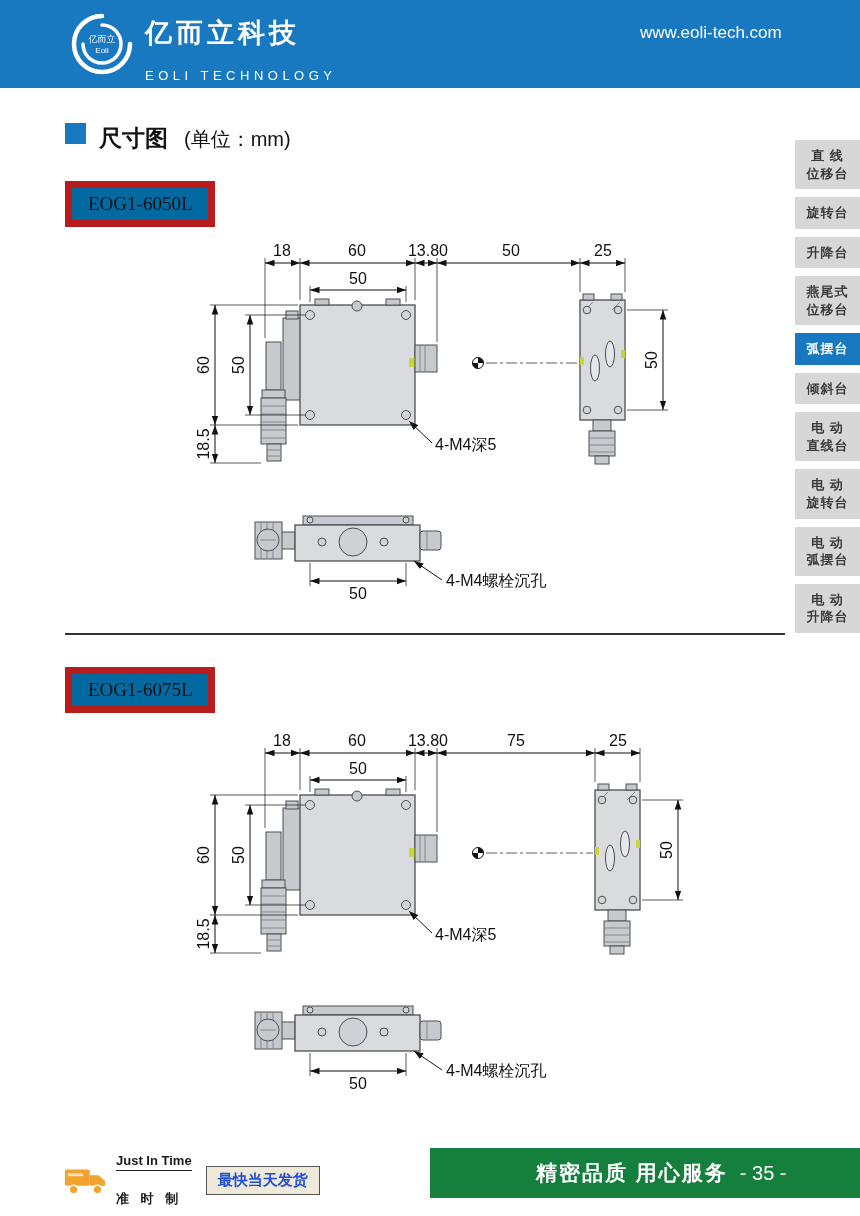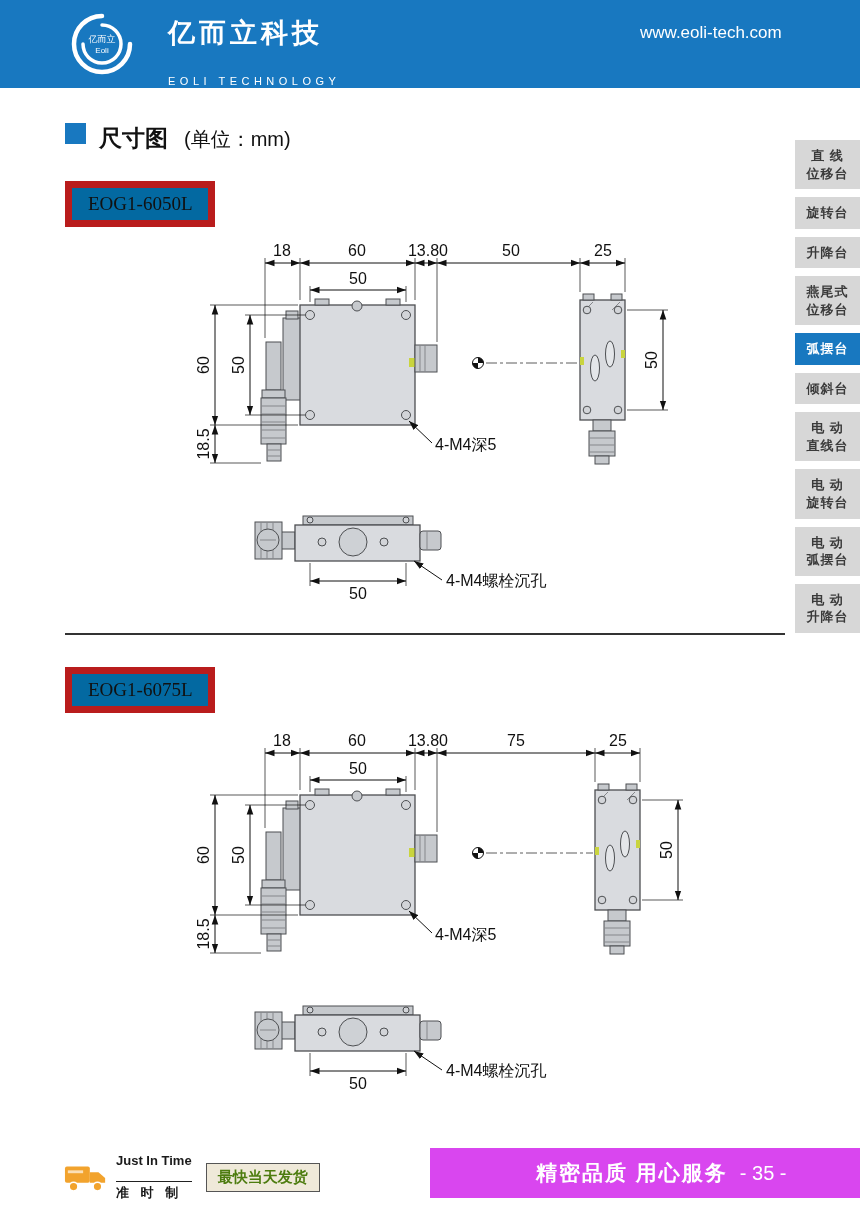--- a/index.html
+++ b/index.html
@@ -2,23 +2,23 @@
 <html><head>
 <meta charset="utf-8">
 <style>
   html,body{margin:0;padding:0}
   body{width:860px;height:1216px;position:relative;background:#fff;overflow:hidden;
        font-family:"Liberation Sans","DejaVu Sans",sans-serif;}
 
   
   .header{position:absolute;left:0;top:0;width:860px;height:88px;background:#1878c0}
   .logo{position:absolute;left:70px;top:12px;width:64px;height:64px}
-  .brand{position:absolute;left:168px;top:15px;color:#fff}
+  .brand{position:absolute;left:145px;top:15px;color:#fff}
   .brand-cn{font-size:27px;font-weight:bold;letter-spacing:4px}
-  .brand-en{font-size:11px;letter-spacing:4.5px;margin-top:24px}
+  .brand-en{font-size:13px;letter-spacing:4.5px;margin-top:17px}
   .header-right{position:absolute;left:640px;top:14px;width:208px;color:#fff}
   .phone{font-size:20px;font-weight:bold;padding-bottom:9px;border-bottom:1.5px solid #fff}
   .website{font-size:17px;padding-top:9px}
 
   
   .section-row{position:absolute;left:65px;top:123px;display:flex;align-items:flex-start}
   .blue-sq{width:21px;height:21px;background:#1878c0;margin-right:13px}
   .sec-title{font-size:23px;font-weight:bold;color:#111}
   .sec-unit{font-size:20px;color:#111;margin-left:16px;padding-top:3px}
 
@@ -46,24 +46,24 @@
   .ext{stroke:#111;stroke-width:0.7}
   .cl{stroke:#333;stroke-width:0.8;stroke-dasharray:11 3 3 3}
   .dtext{font-size:16px;fill:#111}
   .ntext{font-size:16px;fill:#111}
 
   
   .footer-left{position:absolute;left:64px;top:1153px;display:flex;align-items:center}
   .truck{width:44px;height:34px}
   .jit{margin-left:8px;color:#1a1a1a}
   .jit-en{font-size:13px;font-weight:bold}
-  .jit-cn{font-size:13px;font-weight:bold;letter-spacing:4px;border-top:1.5px solid #222;margin-top:13px;padding-top:2px}
+  .jit-cn{font-size:13px;font-weight:bold;letter-spacing:4px;border-top:1.5px solid #222;margin-top:2px;padding-top:19px}
   .ship-badge{margin-left:14px;background:#efe9d9;border:1.5px solid #555;padding:4px 11px;
-              font-size:15px;font-weight:bold;color:#4d7c0f}
-  .footer-blue{position:absolute;left:430px;top:1148px;width:430px;height:50px;background:#d946ef;
+              font-size:15px;font-weight:bold;color:#1d4ed8}
+  .footer-blue{position:absolute;left:430px;top:1148px;width:430px;height:50px;background:#15803d;
                color:#fff;display:flex;align-items:center}
   .slogan{font-size:21px;font-weight:bold;margin-left:106px;letter-spacing:2px}
   .page-num{font-size:20px;margin-left:12px}
 </style>
 </head>
 <body>
 
 <svg width="0" height="0" style="position:absolute">
   <defs>
     <marker id="mE" markerWidth="11" markerHeight="8" refX="9.5" refY="4" orient="auto">

